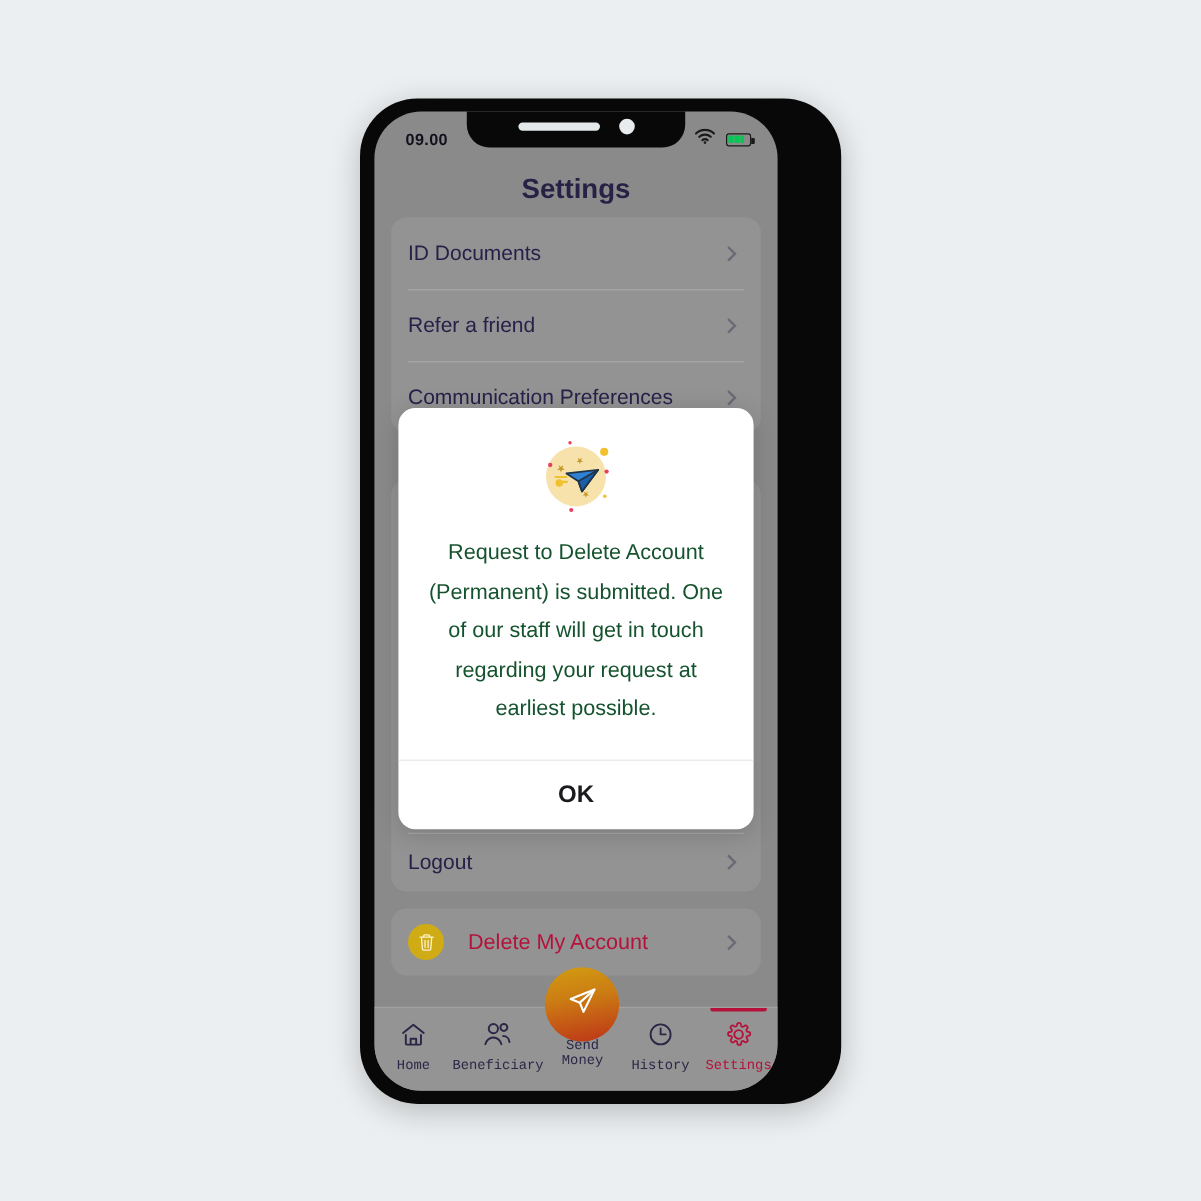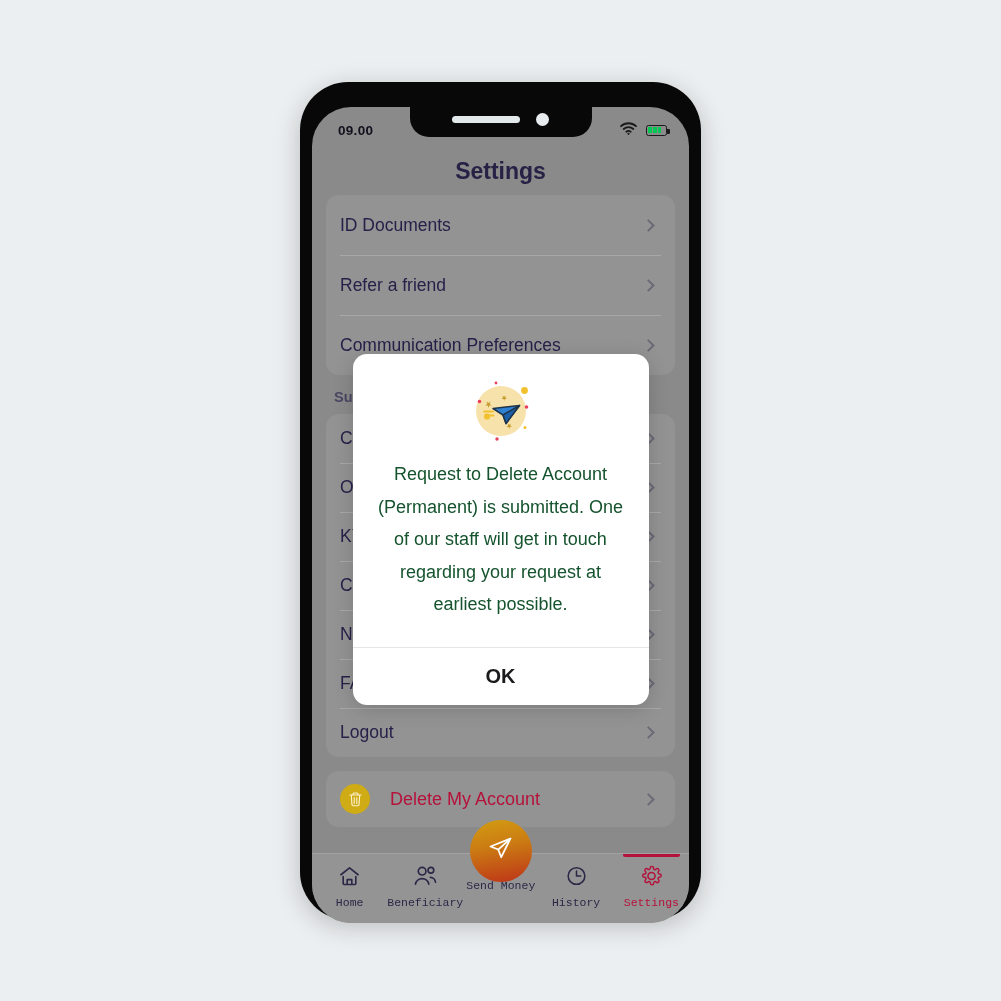--- a/index.html
+++ b/index.html
@@ -20,22 +20,22 @@
   #phone {
     position:absolute;
     left:300px; top:82px;
     width:401px; height:838px;
     background:#080808;
     border-radius:48px;
     box-shadow:0 6px 26px rgba(0,0,0,.22);
   }
   #screen {
     position:absolute;
-    left:12px; top:25px;
-    width:377px; height:816px;
+    left:12px; top:11px;
+    width:336px; height:816px;
     border-radius:39px;
     overflow:hidden;
     background:#8a8a8a;
   }
 
   
   #notch {
     position:absolute;
     left:50%; top:-2px;
     transform:translateX(-50%);

